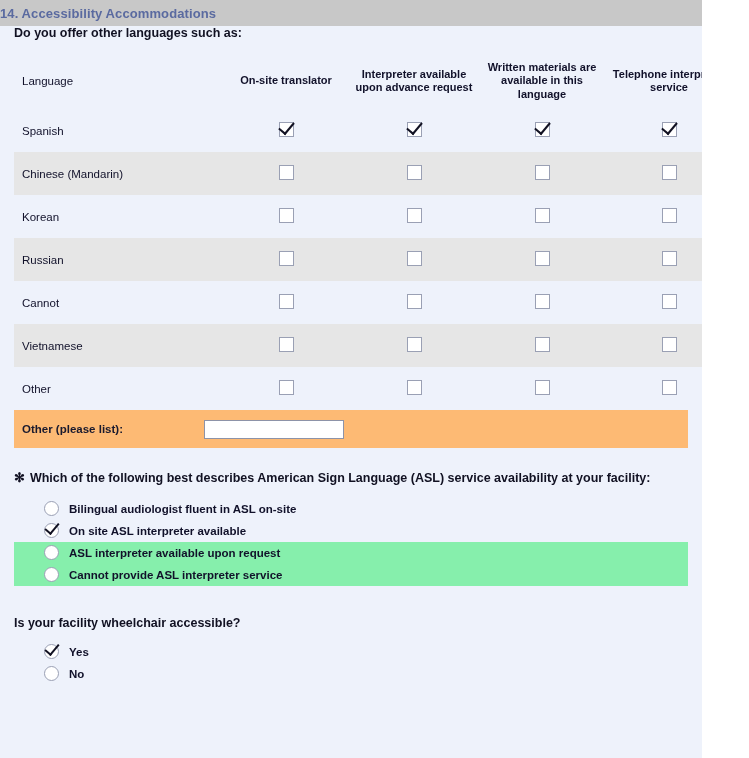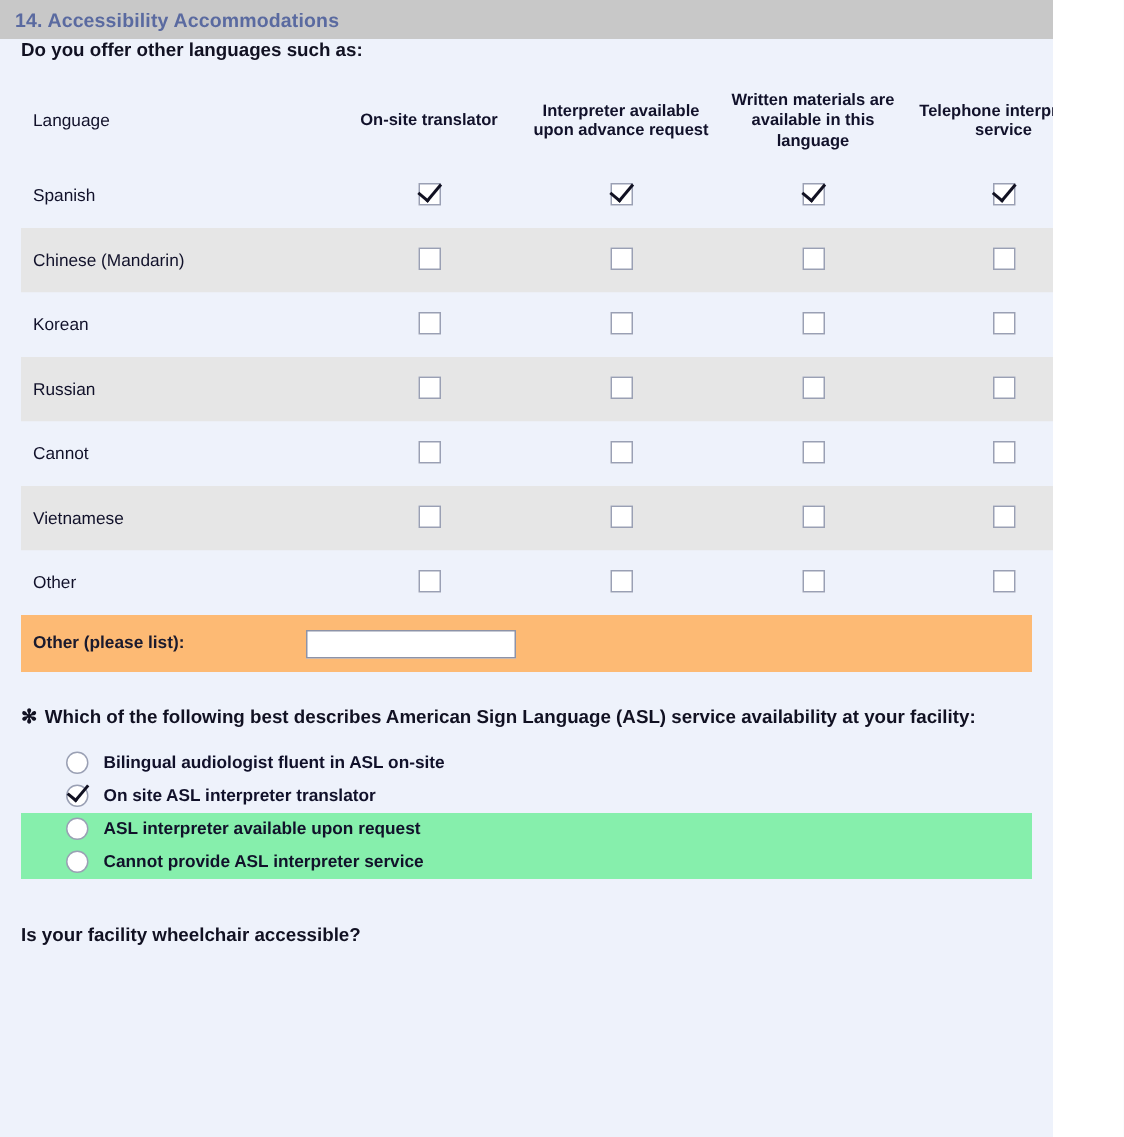--- a/index.html
+++ b/index.html
@@ -20,21 +20,21 @@
     width: 702px;
     height: 758px;
     background: #eef2fb;
     box-sizing: border-box;
   }
   .section-header {
     height: 26px;
     background: #c8c8c8;
     display: flex;
     align-items: center;
-    padding-left: 10px;
+    padding-left: 0;
     box-sizing: border-box;
   }
   .section-header .title {
     color: #5a6aa0;
     font-weight: bold;
     font-size: 13px;
     letter-spacing: .1px;
   }
   .content {
     padding: 0 14px;
@@ -298,33 +298,43 @@
         <span class="star">✻</span>
         <span class="q-body">Which of the following best describes American Sign Language (ASL) service availability at your facility:</span>
       </div>
       <div class="radio-list">
         <div class="radio-row">
           <span class="radio"></span>
           <span class="radio-label">Bilingual audiologist fluent in ASL on-site</span>
         </div>
         <div class="radio-row">
           <span class="radio checked"></span>
-          <span class="radio-label">On site ASL interpreter translator</span>
+          <span class="radio-label">On site ASL interpreter available</span>
         </div>
         <div class="radio-row shaded">
           <span class="radio"></span>
           <span class="radio-label">ASL interpreter available upon request</span>
         </div>
         <div class="radio-row shaded">
           <span class="radio"></span>
           <span class="radio-label">Cannot provide ASL interpreter service</span>
         </div>
       </div>
     </div>
 
     <div>
       <div class="q-simple">Is your facility wheelchair accessible?</div>
+      <div class="radio-list">
+        <div class="radio-row">
+          <span class="radio checked"></span>
+          <span class="radio-label">Yes</span>
+        </div>
+        <div class="radio-row">
+          <span class="radio"></span>
+          <span class="radio-label">No</span>
+        </div>
+      </div>
     </div>
 
   </div>
 </div>
 
 <div class="scroll-gutter"></div>
 
 </body></html>

